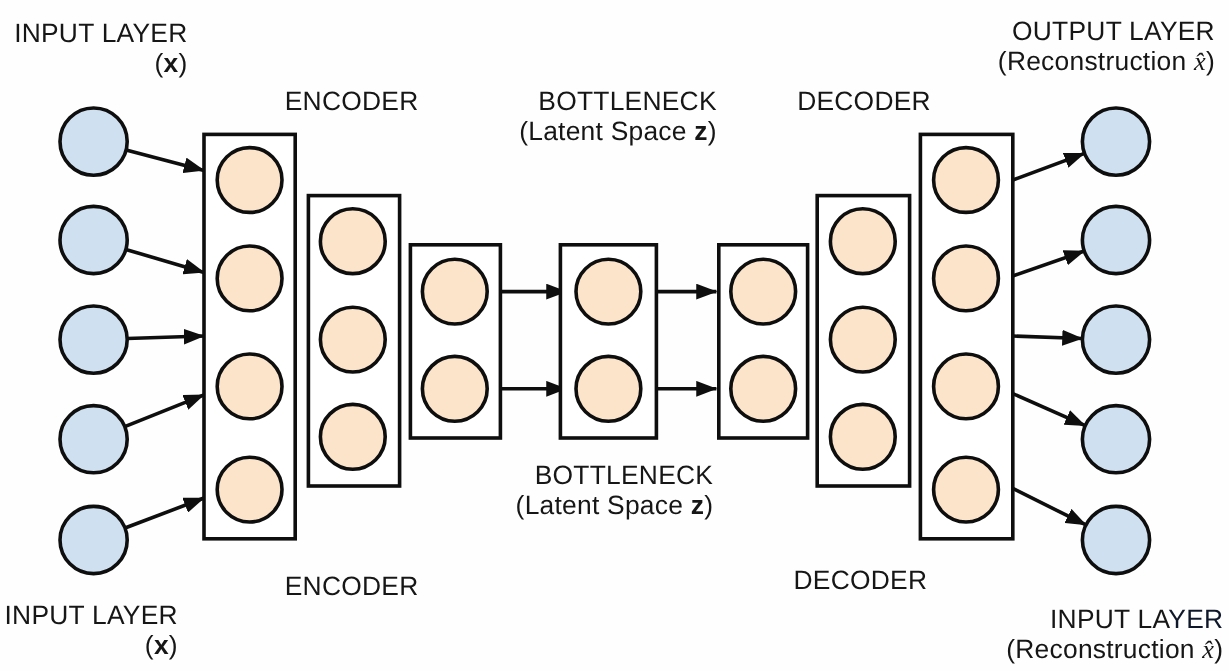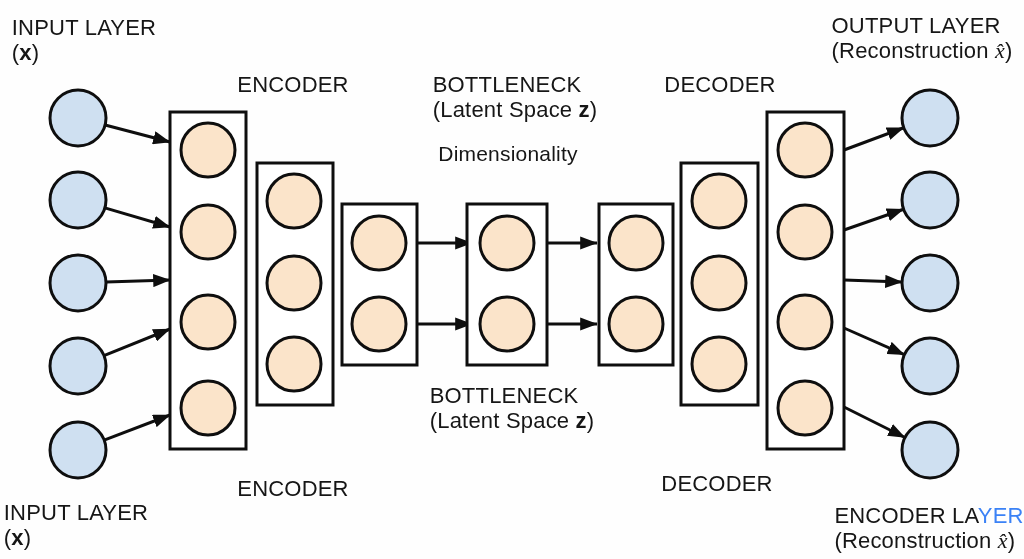--- a/index.html
+++ b/index.html
@@ -9,31 +9,31 @@
     height: 559px;
     background: #fefefe;
     overflow: hidden;
     font-family: "Liberation Sans", sans-serif;
   }
   .stage svg { position: absolute; left: 0; top: 0; }
   .labels { position: absolute; left: 0; top: 0; width: 100%; height: 100%; pointer-events: none; }
   .lbl {
     position: absolute;
     transform: translateX(-50%);
-    text-align: left;
+    text-align: right;
     white-space: nowrap;
     font-size: 22px;
     line-height: 25px;
     color: #161616;
     letter-spacing: 0.2px;
   }
   .lbl.small { font-size: 21px; }
   .lbl .p-b { font-weight: bold; }
   .lbl .p-i { font-style: italic; font-family: "Liberation Serif", serif; }
-  .lbl .p-f { color: #3b82f6; }
+  .lbl .p-f { color: #0f172a; }
 </style>
 </head>
 <body>
 
 <div class="stage">
   <svg id="net" width="1024" height="559" viewBox="0 0 1024 559">
       <defs>
         <marker id="ah" viewBox="0 0 5.8 4.4" refX="5.6" refY="2.2" markerWidth="5.8" markerHeight="4.4" orient="auto">
           <path d="M0,0 L5.8,2.2 L0,4.4 Z" fill="#0e0e0e"></path>
         </marker>
@@ -96,21 +96,20 @@
         <div><span class="p-n">(</span><span class="p-b">x</span><span class="p-n">)</span></div>
       </div>
       <div class="lbl" style="left: 293px; top: 72px;">
         <div><span class="p-n">ENCODER</span></div>
       </div>
       <div class="lbl" style="left: 515px; top: 72px;">
         <div><span class="p-n">BOTTLENECK</span></div>
         <div><span class="p-n">(Latent Space </span><span class="p-b">z</span><span class="p-n">)</span></div>
       </div>
       <div class="lbl small" style="left: 508px; top: 141px;">
-        <div><span class="p-n">Dimensionality</span></div>
       </div>
       <div class="lbl" style="left: 720px; top: 72px;">
         <div><span class="p-n">DECODER</span></div>
       </div>
       <div class="lbl" style="left: 922px; top: 13px;">
         <div><span class="p-n">OUTPUT LAYER</span></div>
         <div><span class="p-n">(Reconstruction </span><span class="p-i">x̂</span><span class="p-n">)</span></div>
       </div>
       <div class="lbl" style="left: 512px; top: 383px;">
         <div><span class="p-n">BOTTLENECK</span></div>
@@ -120,17 +119,17 @@
         <div><span class="p-n">ENCODER</span></div>
       </div>
       <div class="lbl" style="left: 717px; top: 471px;">
         <div><span class="p-n">DECODER</span></div>
       </div>
       <div class="lbl" style="left: 76px; top: 500px;">
         <div><span class="p-n">INPUT LAYER</span></div>
         <div><span class="p-n">(</span><span class="p-b">x</span><span class="p-n">)</span></div>
       </div>
       <div class="lbl" style="left: 929px; top: 503px;">
-        <div><span class="p-n">ENCODER LA</span><span class="p-f">YER</span></div>
+        <div><span class="p-n">INPUT LA</span><span class="p-f">YER</span></div>
         <div><span class="p-n">(Reconstruction </span><span class="p-i">x̂</span><span class="p-n">)</span></div>
       </div>
     </div>
 </div>
 
 </body></html>

